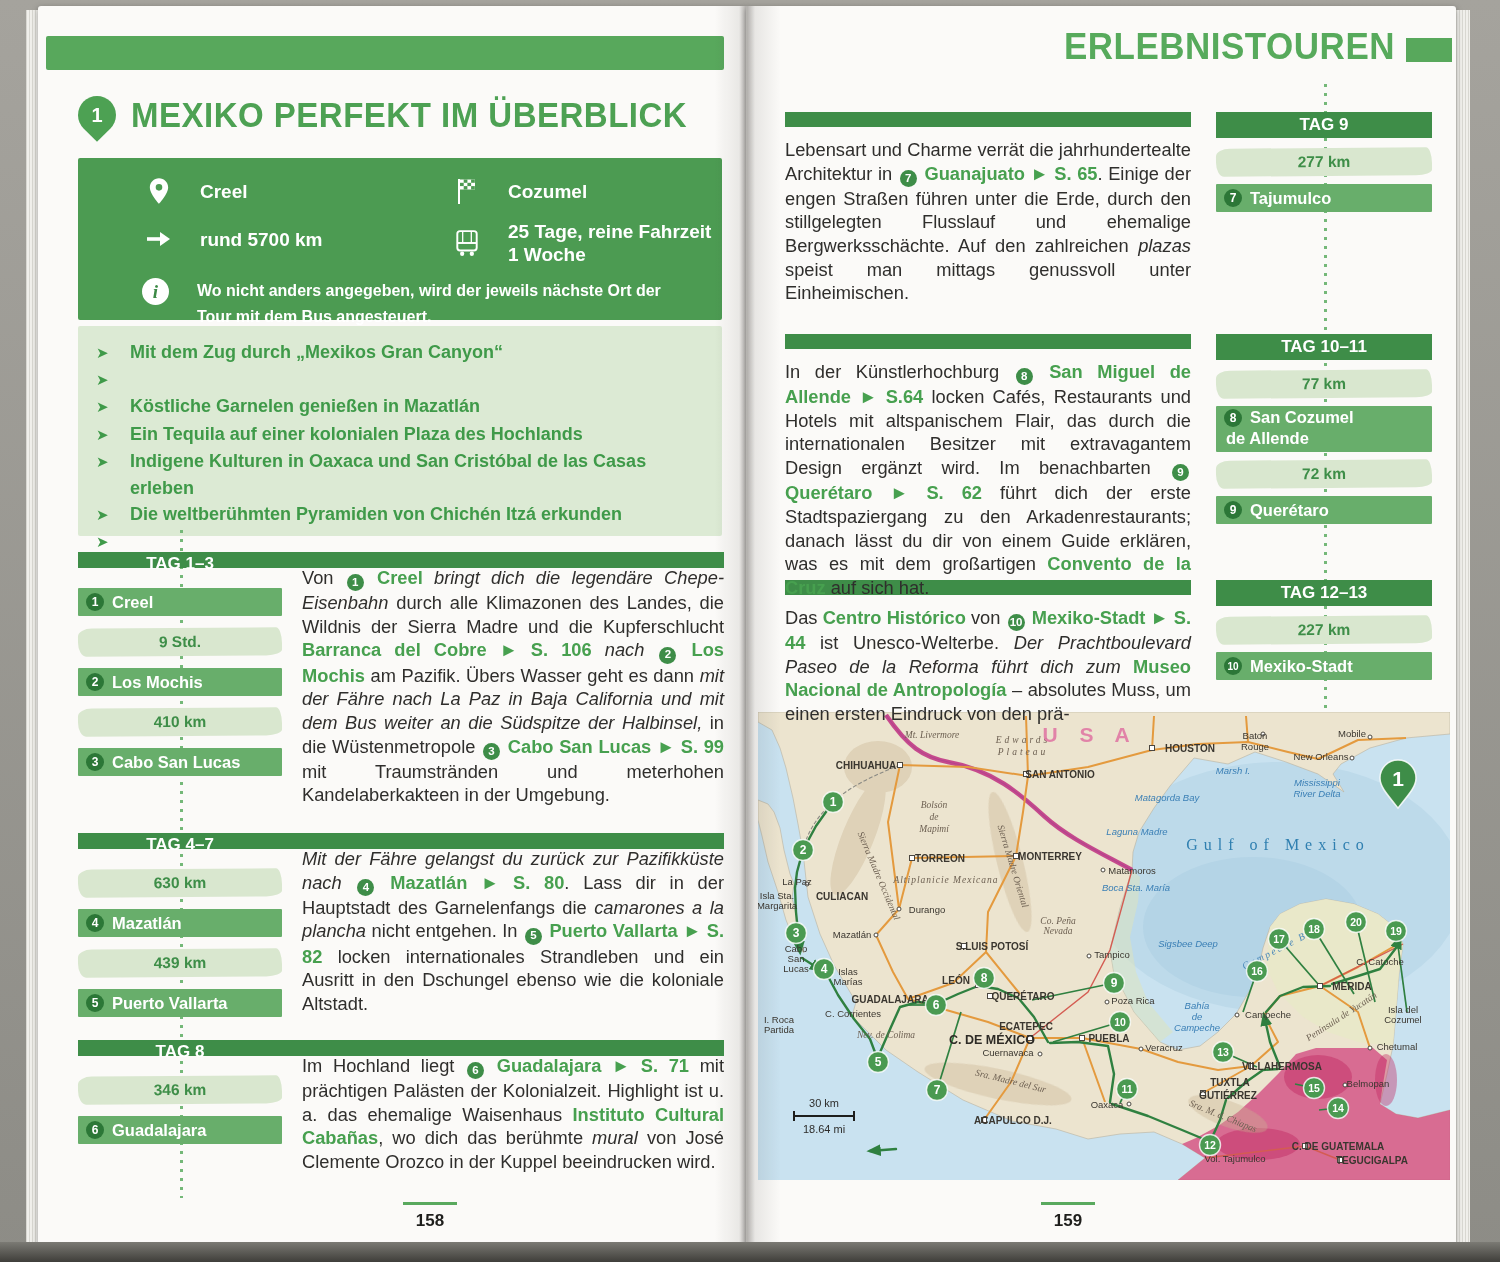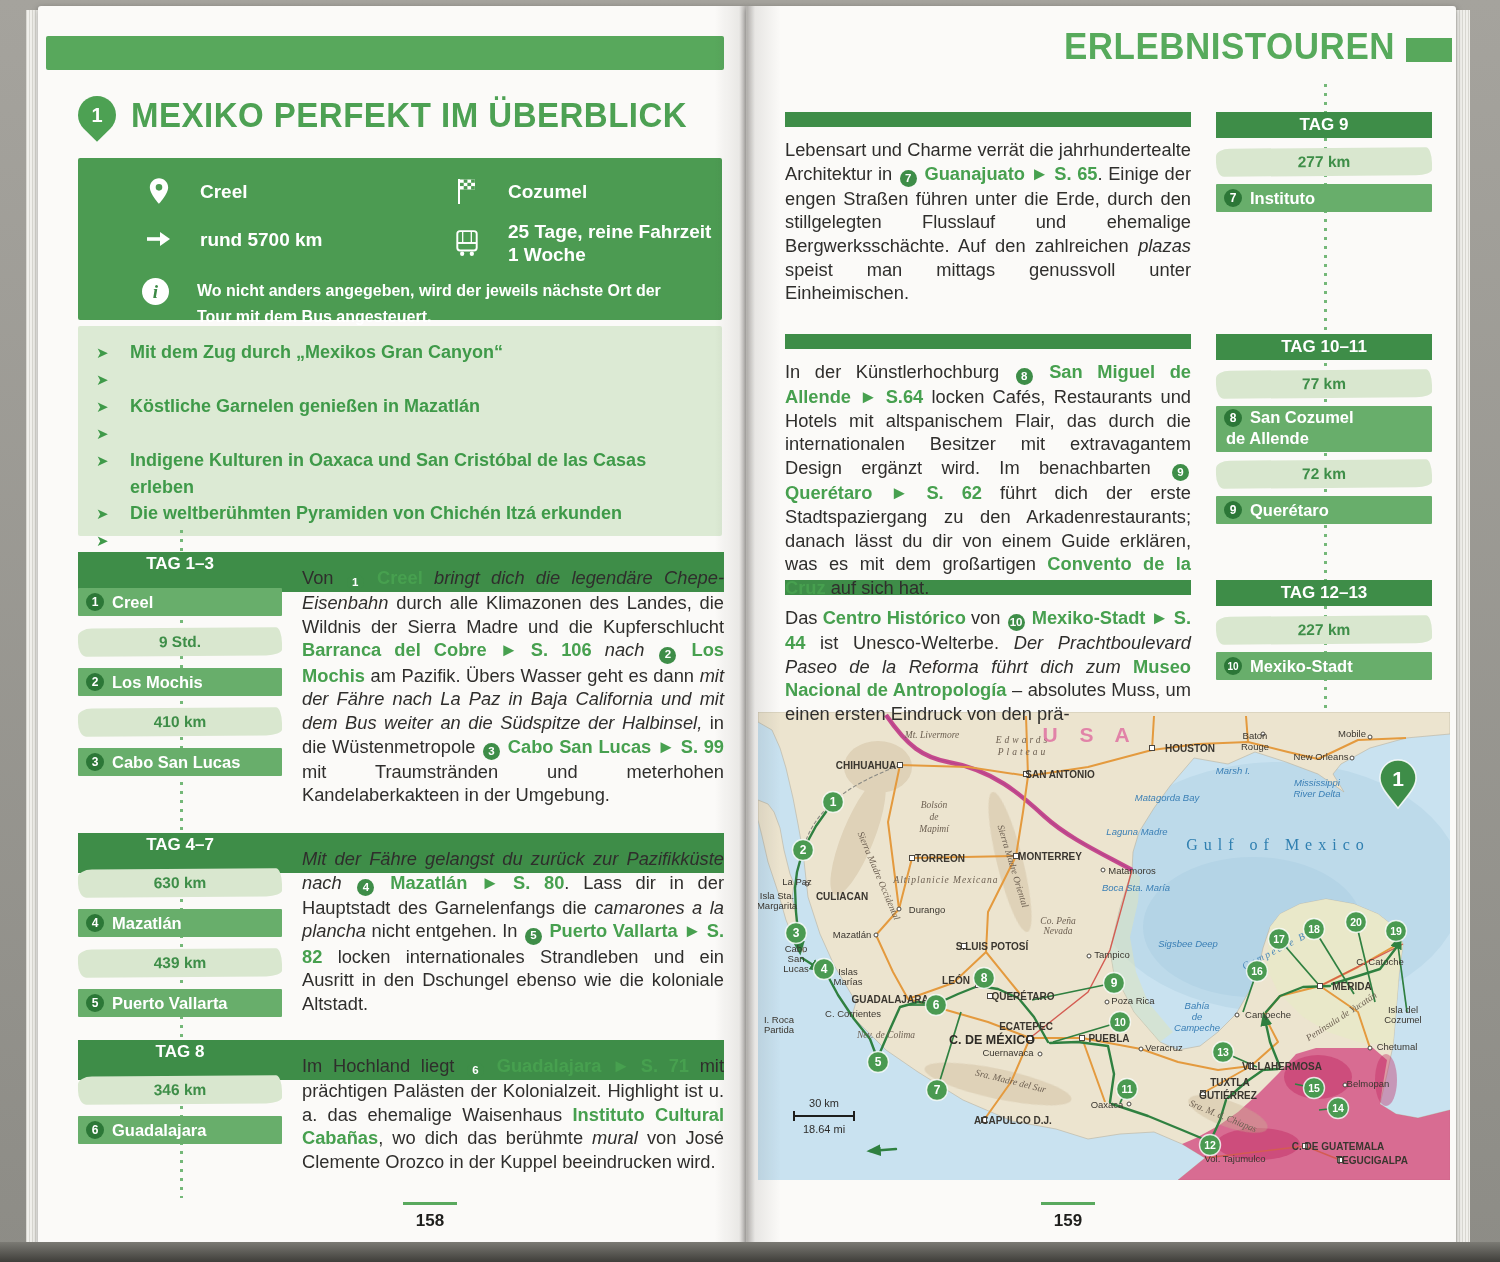--- a/index.html
+++ b/index.html
@@ -41,21 +41,21 @@
               padding:13px 18px;box-sizing:border-box;}
   .hl-row{display:flex;gap:16px;align-items:baseline;color:#3f9a49;font-weight:700;font-size:18px;line-height:26.5px;}
   .hl-ar{font-size:15px;flex:0 0 18px;}
 
   .dotline{position:absolute;width:3px;background:repeating-linear-gradient(#74b878 0 3px,transparent 3px 9px);z-index:0;}
   .dotline-l{left:142px;top:524px;height:668px;}
   .dotline-r{left:578px;top:78px;height:632px;}
 
   .tour-sec{position:absolute;left:40px;width:646px;}
   .ls1{top:546px;} .ls2{top:827px;} .ls3{top:1034px;}
-  .tagbar{position:absolute;left:0;top:0;width:100%;height:40px;background:#3e8d48;z-index:1;}
+  .tagbar{position:absolute;left:0;top:0;width:100%;height:16px;background:#3e8d48;z-index:1;}
   .taglab{position:absolute;left:0;top:0;width:204px;height:24px;line-height:24px;text-align:center;
           color:#fff;font-weight:700;font-size:17px;}
   .itin{position:absolute;left:0;top:36px;width:204px;display:flex;flex-direction:column;gap:12px;z-index:1;}
   .i-stop{background:#68ae6b;color:#fff;font-weight:700;font-size:16.5px;min-height:28px;display:flex;align-items:center;
           flex-wrap:wrap;gap:8px;padding:2px 6px 2px 8px;box-sizing:border-box;border-radius:1px;}
   .i-stop .sl2{flex-basis:100%;padding-left:2px;margin-top:-6px;padding-bottom:2px;}
   .i-dist{background:#d9e7cf;color:#3e8e48;font-weight:700;font-size:15.5px;height:28px;line-height:28px;text-align:center;
           border-radius:14px 6px 16px 8px / 8px 16px 6px 14px;transform:rotate(-.4deg);}
   .nb{display:inline-flex;width:18px;height:18px;border-radius:50%;background:#2c7737;color:#fff;font-size:12px;font-weight:700;
       align-items:center;justify-content:center;flex:0 0 auto;font-style:normal;}
@@ -195,20 +195,21 @@
         </div>
         <div class="hl-row">
           <span class="hl-ar">➤</span>
         </div>
         <div class="hl-row">
           <span class="hl-ar">➤</span>
           <span>Köstliche Garnelen genießen in Mazatlán</span>
         </div>
         <div class="hl-row">
           <span class="hl-ar">➤</span>
+          <span>Ein Tequila auf einer kolonialen Plaza des Hochlands</span>
         </div>
         <div class="hl-row">
           <span class="hl-ar">➤</span>
           <span>Indigene Kulturen in Oaxaca und San Cristóbal de las Casas erleben</span>
         </div>
         <div class="hl-row">
           <span class="hl-ar">➤</span>
           <span>Die weltberühmten Pyramiden von Chichén Itzá erkunden</span>
         </div>
         <div class="hl-row">
@@ -287,21 +288,21 @@
     <div class="dotline dotline-r"></div>
 
     <section class="rsec rs1">
       <div class="rtag-main"></div>
       <div class="rtag-side">TAG 9</div>
       <div class="para para-r"><span class="sg-p">Lebensart und Charme verrät die jahrhundertealte Architektur in </span><span class="nb">7</span><span class="sg-g"> Guanajuato ► S. 65</span><span class="sg-p">. Einige der engen Straßen führen unter die Erde, durch den stillgelegten Flusslauf und ehemalige Bergwerksschächte. Auf den zahlreichen </span><span class="sg-i">plazas </span><span class="sg-p">speist man mittags genussvoll unter Einheimischen.</span></div>
       <div class="ritin">
           <div class="i-dist">277 km</div>
           <div class="i-stop">
             <span class="nb">7</span>
-            <span>Instituto</span>
+            <span>Tajumulco</span>
           </div>
         </div>
     </section>
 
     <section class="rsec rs2">
       <div class="rtag-main"></div>
       <div class="rtag-side">TAG 10–11</div>
       <div class="para para-r"><span class="sg-p">In der Künstlerhochburg </span><span class="nb">8</span><span class="sg-g"> San Miguel de Allende ► S.64 </span><span class="sg-p">locken Cafés, Restaurants und Hotels mit altspanischem Flair, das durch die internationalen Besitzer mit extravagantem Design ergänzt wird. Im benachbarten </span><span class="nb">9</span><span class="sg-g"> Querétaro ► S. 62 </span><span class="sg-p">führt dich der erste Stadtspaziergang zu den Arkadenrestaurants; danach lässt du dir von einem Guide erklären, was es mit dem großartigen </span><span class="sg-g">Convento de la Cruz </span><span class="sg-p">auf sich hat.</span></div>
       <div class="ritin">
           <div class="i-dist">77 km</div>

